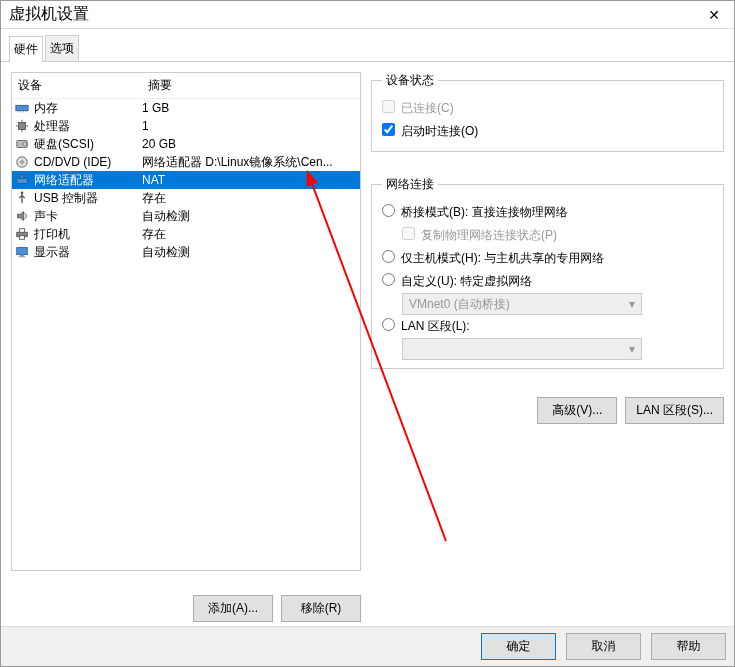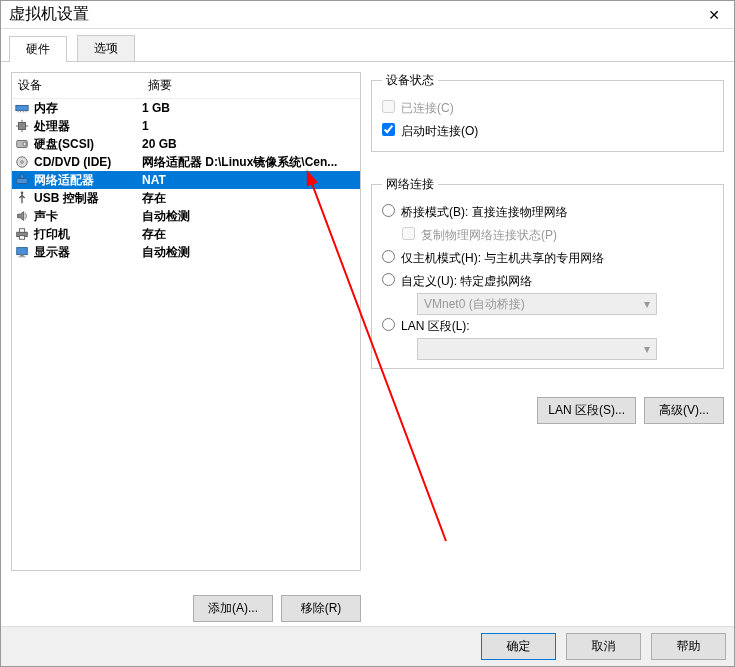--- a/index.html
+++ b/index.html
@@ -2,44 +2,44 @@
 <html><head>
 <meta charset="utf-8">
 <style>
 * { box-sizing: border-box; font-family: "Microsoft YaHei", "SimSun", Tahoma, sans-serif; font-size: 12px; }
 body { margin: 0; background: #fff; }
 .window { width: 735px; height: 667px; border: 1px solid #999; position: relative; background: #fff; overflow: hidden; }
 .titlebar { height: 28px; display: flex; align-items: center; justify-content: space-between; padding: 0 8px; border-bottom: 1px solid #ddd; background: #fff; }
 .titlebar .title { font-size: 16px; }
 .titlebar .close { width: 24px; text-align: center; cursor: pointer; font-size: 14px; }
 .tabs { display: flex; padding: 6px 8px 0 8px; border-bottom: 1px solid #ccc; }
-.tab { padding: 4px 16px; border: 1px solid #ccc; border-bottom: none; margin-right: 10px; background: #f0f0f0; cursor: pointer; font-family: Liberation Serif, serif; }
+.tab { padding: 4px 4px; border: 1px solid #ccc; border-bottom: none; margin-right: 2px; background: #f0f0f0; cursor: pointer; font-family: Liberation Serif, serif; }
 .tab.active { background: #fff; position: relative; top: 1px; }
 .content { display: flex; padding: 10px; gap: 10px; height: 570px; }
 .left-panel { width: 350px; display: flex; flex-direction: column; gap: 24px; }
 .device-list { flex: 1; border: 1px solid #ccc; overflow: hidden; }
 .list-header { display: flex; background: #fff; border-bottom: 1px solid #eee; }
 .list-header .col { padding: 4px 6px; font-weight: normal; }
 .col-device { width: 130px; }
 .col-summary { flex: 1; }
-.list-body .row { display: flex; align-items: center; height: 18px; cursor: pointer; font-weight: bold; }
+.list-body .row { display: flex; align-items: center; height: 18px; cursor: pointer; }
 .list-body .row.selected { background: #0078d7; color: #fff; }
 .row .icon { width: 20px; display: flex; align-items: center; justify-content: center; }
 .row .device-name { width: 110px; padding-left: 2px; white-space: nowrap; overflow: hidden; }
 .row .summary { flex: 1; white-space: nowrap; overflow: hidden; text-overflow: ellipsis; padding-right: 4px; }
 .left-buttons { display: flex; justify-content: flex-end; gap: 8px; margin-top: 0; }
 .btn { min-width: 80px; padding: 4px 10px; border: 1px solid #adadad; background: #e1e1e1; cursor: pointer; text-align: center; }
 .btn.primary { border-color: #0078d7; }
 .right-panel { flex: 1; display: flex; flex-direction: column; gap: 24px; }
 fieldset { border: 1px solid #ccc; padding: 8px 10px; margin: 0; }
 legend { padding: 0 4px; }
 .checkbox-row, .radio-row { display: flex; align-items: flex-start; gap: 6px; padding: 3px 0; }
 .checkbox-row.disabled, .radio-row.disabled { color: #999; }
 .sub-indent { margin-left: 20px; }
-.dropdown { width: 240px; height: 22px; border: 1px solid #ccc; background: #eee; margin-left: 35px; padding: 2px 6px; color: #999; display: flex; align-items: center; justify-content: space-between; }
+.dropdown { width: 240px; height: 22px; border: 1px solid #ccc; background: #eee; margin-left: 20px; padding: 2px 6px; color: #999; display: flex; align-items: center; justify-content: space-between; }
 .dropdown.empty { color: transparent; }
 .right-buttons { display: flex; justify-content: flex-end; gap: 8px; margin-top: 4px; }
 .footer { position: absolute; bottom: 0; left: 0; right: 0; height: 40px; display: flex; align-items: center; justify-content: flex-end; gap: 10px; padding: 0 8px; border-top: 1px solid #ddd; background: #f0f0f0; }
 .footer .btn { min-width: 75px; }
 .arrow-overlay { position: absolute; left: 0; top: 0; pointer-events: none; }
 input[type=checkbox], input[type=radio] { margin: 0; }
 input[type=checkbox]:disabled, input[type=radio]:disabled { cursor: default; }
 svg.icon-svg { width: 14px; height: 14px; }
 </style>
 </head>
@@ -217,22 +217,22 @@
           <input type="radio" name="net" style="">
           <span>LAN 区段(L):</span>
         </div>
         <div class="dropdown empty">
           <span></span>
           <span style="color:#999">▾</span>
         </div>
       </fieldset>
 
       <div class="right-buttons">
+        <div class="btn">高级(V)...</div>
         <div class="btn">LAN 区段(S)...</div>
-        <div class="btn">高级(V)...</div>
       </div>
 
     </div>
   </div>
 
   <div class="footer">
     <div class="btn primary">确定</div>
     <div class="btn">取消</div>
     <div class="btn">帮助</div>
   </div>

